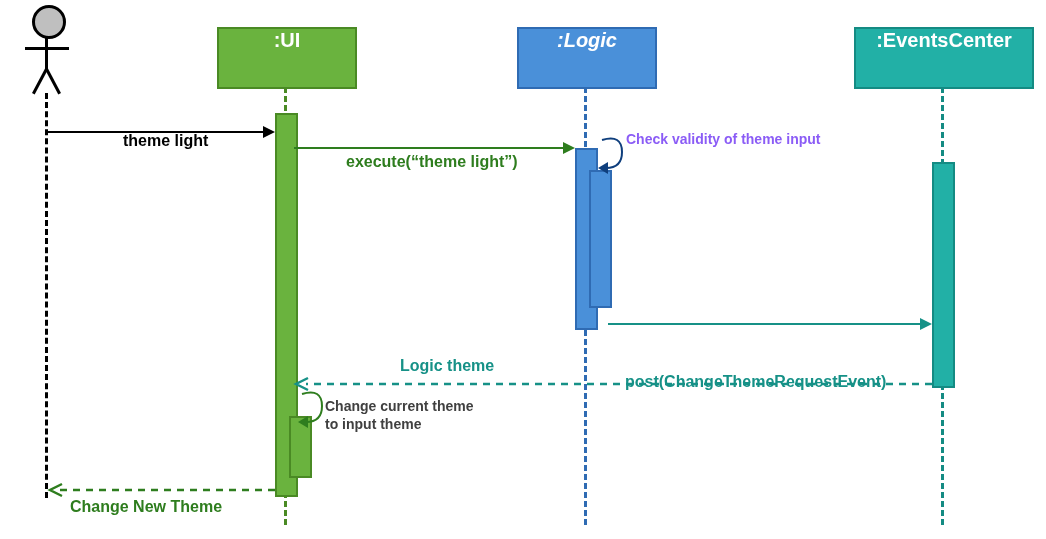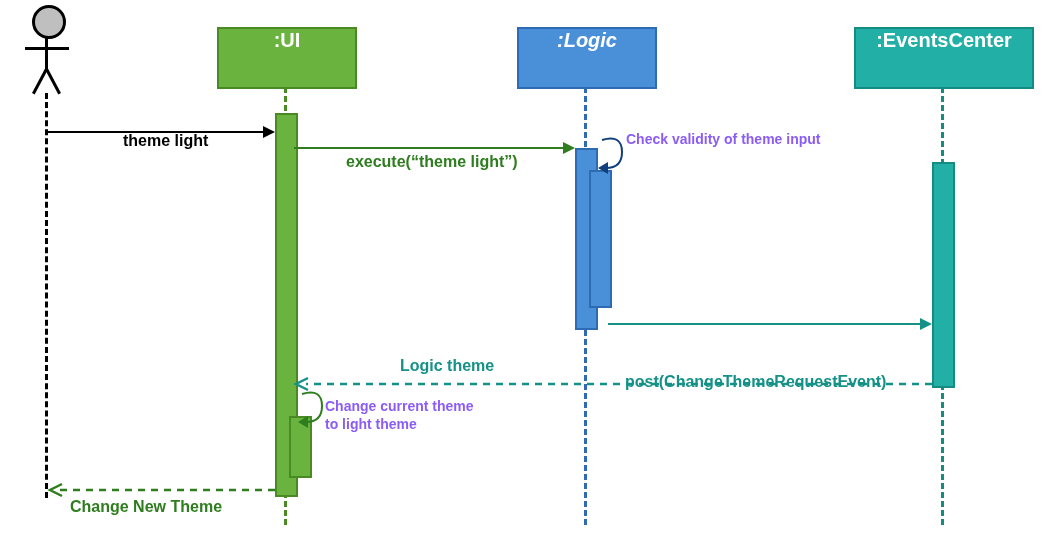--- a/index.html
+++ b/index.html
@@ -69,21 +69,21 @@
   .act.ui     { background:#6ab33e; border-color:#4a8a24; }
   .act.logic  { background:#4a90d9; border-color:#2f6bb3; }
   .act.events { background:#22b0a6; border-color:#148b83; }
 
   
   .lbl { font-weight:700; font-size:16px; white-space:nowrap; }
   .lbl.black  { color:#000;margin-left:21px; }
   .lbl.green  { color:#2e7d1e; }
   .lbl.teal   { color:#169187; }
   .lbl.navy   { color:#8b5cf6; font-size:14px; line-height:1.25; }
-  .lbl.green-sm { color:#8b5cf6; font-size:14px; line-height:1.25; }
+  .lbl.green-sm { color:#404040; font-size:14px; line-height:1.25; }
 
   
   svg.arrow { position:absolute; overflow:visible; }
 </style>
 </head>
 <body>
 
 <div class="canvas">
 
   <div class="abs" style="left:18px; top:5px; width:60px; height:100px;">
@@ -146,21 +146,21 @@
     <polyline points="14,2 2,8 14,14" fill="none" stroke="#169187" stroke-width="2.5"></polyline>
   </svg>
   <div class="lbl teal abs" style="left:400px; top:357px;">Logic theme</div>
 
   <svg class="arrow" style="left:292px; top:390px; width:40px; height:40px;">
     <path d="M10 4 Q30 -2 30 16 Q30 32 14 32" fill="none" stroke="#2e7d1e" stroke-width="2"></path>
     <polygon points="6,32 16,26 16,38" fill="#2e7d1e"></polygon>
   </svg>
   <div class="lbl green-sm abs" style="left:325px; top:398px; width:200px;">
     <span>Change current theme</span><br>
-    <span>to light theme</span>
+    <span>to input theme</span>
   </div>
 
   <svg class="arrow" style="left:48px; top:482px; width:227px; height:16px;">
     <line x1="227" y1="8" x2="12" y2="8" stroke="#2e7d1e" stroke-width="2.5" stroke-dasharray="7 6"></line>
     <polyline points="14,2 2,8 14,14" fill="none" stroke="#2e7d1e" stroke-width="2.5"></polyline>
   </svg>
   <div class="lbl green abs" style="left:70px; top:498px;">Change  New Theme</div>
 
 </div>
 

